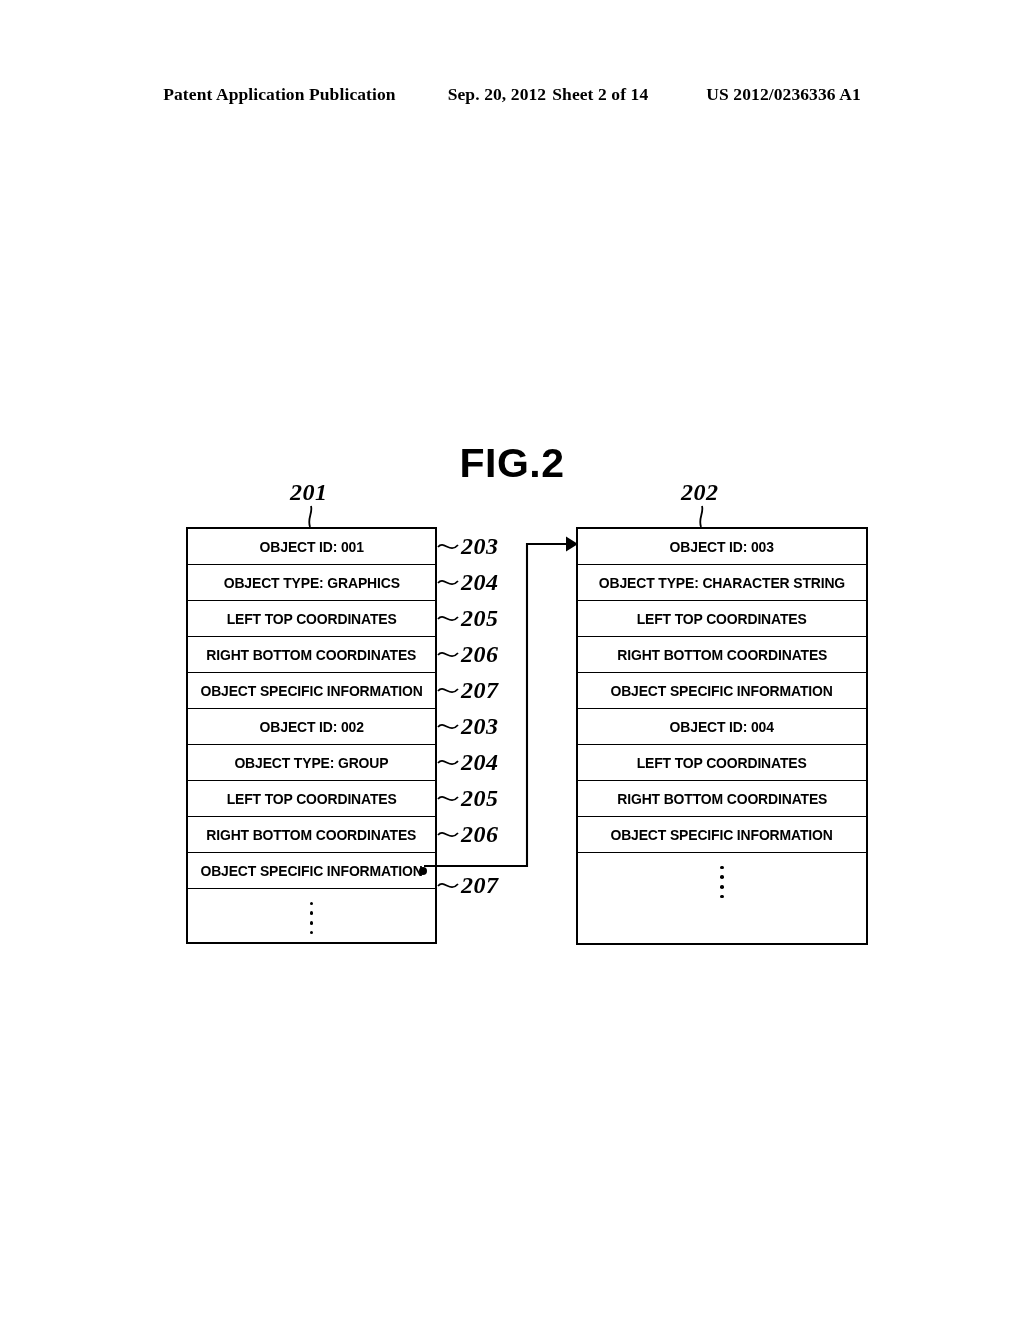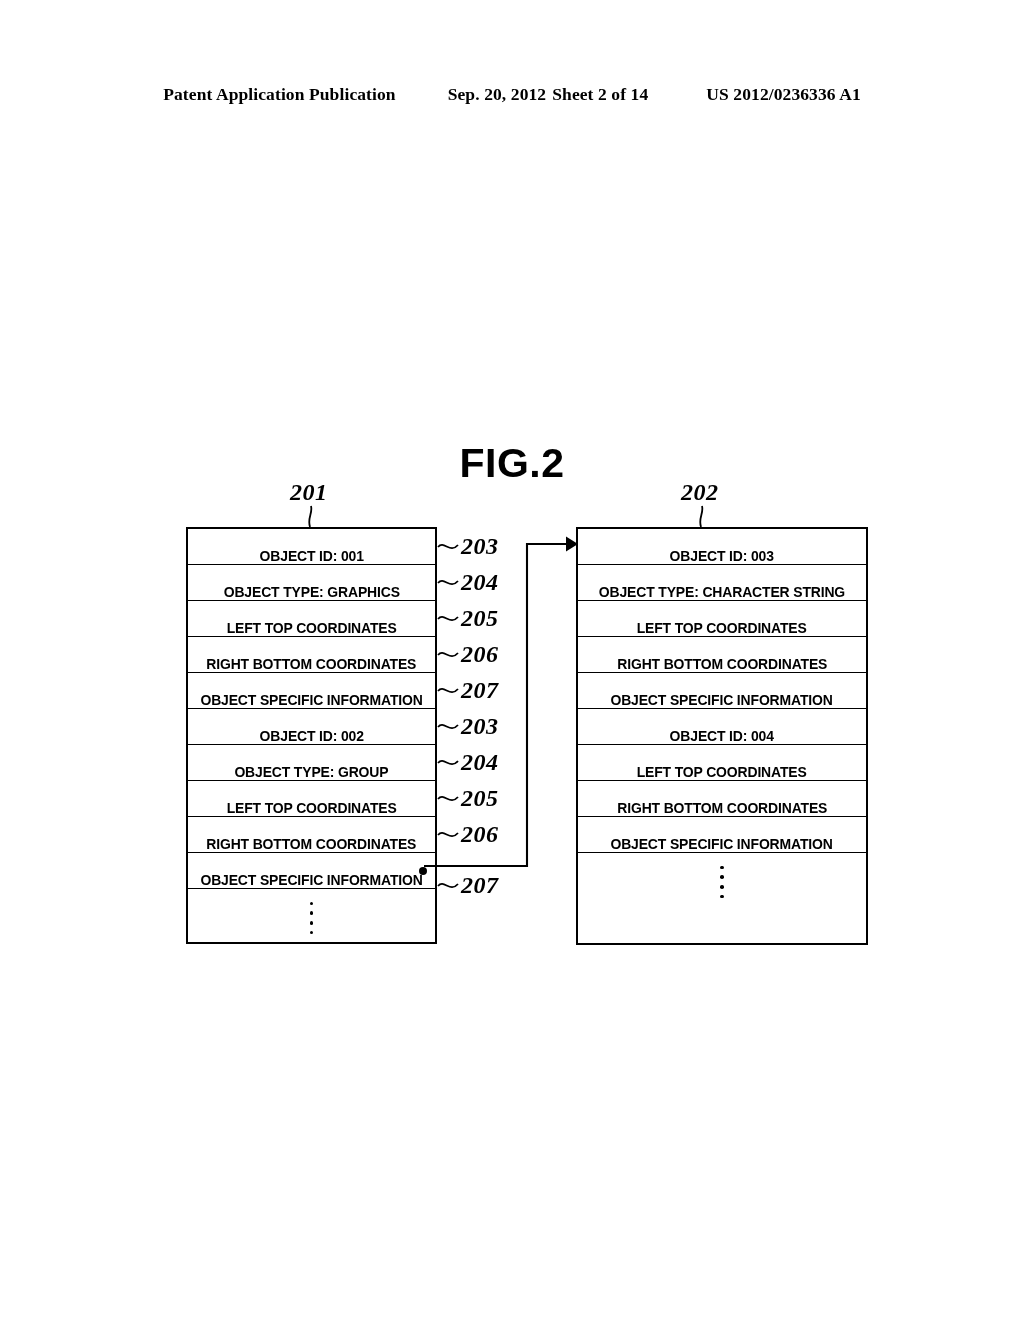--- a/index.html
+++ b/index.html
@@ -59,21 +59,21 @@
     background: #fff;
   }
   #table-201 { left: 186px; top: 527px; width: 251px; height: 417px; }
   #table-202 { left: 576px; top: 527px; width: 292px; height: 418px; }
 
   .table-box .row {
     box-sizing: border-box;
     height: 36px;
     border-bottom: 1.6px solid #000;
     display: flex;
-    align-items: flex-end;
+    align-items: center;
     justify-content: center;
     position: relative;
   }
   .table-box .row .cell-label {
     font-size: 14.4px;
     font-weight: bold;
     letter-spacing: -0.15px;
     white-space: nowrap;
     font-family: "Liberation Sans", sans-serif;
     transform: scaleX(0.97);

